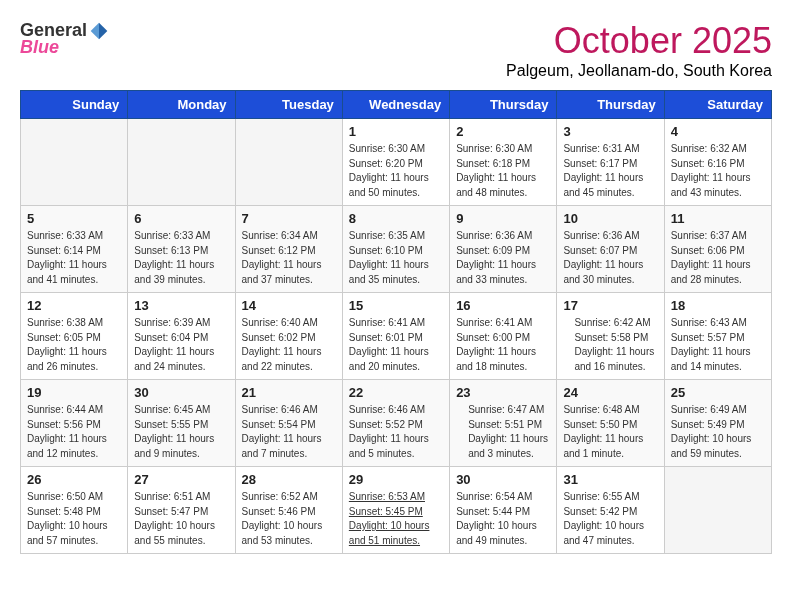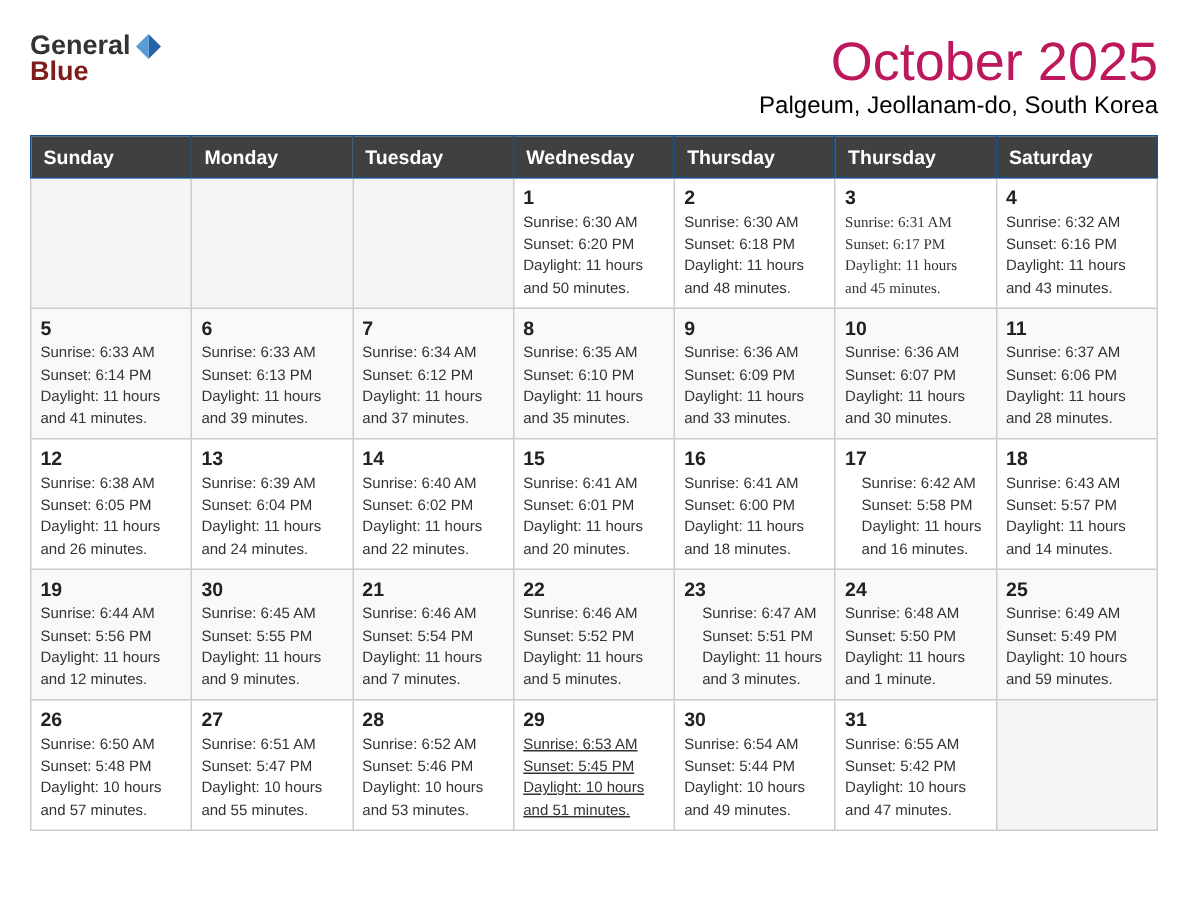--- a/index.html
+++ b/index.html
@@ -21,21 +21,21 @@
       flex-direction: column;
       align-items: flex-start;
     }
     .logo-text {
       display: flex;
       align-items: center;
       font-size: 18px;
       font-weight: bold;
     }
     .logo-general { color: #333; }
-    .logo-blue { color: #7f1d1d; }
+    .logo-blue { color: #ec4899; font-style: italic; }
     .logo-icon {
       width: 20px;
       height: 20px;
       margin-left: 2px;
     }
     .title-block {
       text-align: right;
     }
     .month-title {
       font-size: 36px;
@@ -45,23 +45,23 @@
     .location {
       font-size: 16px;
       color: #000000;
     }
     .calendar {
       width: 100%;
       border-collapse: collapse;
       border: 1px solid #ccc;
     }
     .calendar th {
-      background-color: #404040;
+      background-color: #1d4ed8;
       color: #fff;
-      text-align: left;
+      text-align: right;
       padding: 6px 8px;
       font-size: 13px;
       border: 1px solid #1a4d8f;
     }
     .calendar td {
       vertical-align: top;
       padding: 5px 6px;
       border: 1px solid #ccc;
       width: calc(100% / 7);
       font-size: 11px;
@@ -133,21 +133,21 @@
         </td>
         <td>
           <div class="day-number">2</div>
           <div class="day-info" style="white-space: pre-line;">Sunrise: 6:30 AM
 Sunset: 6:18 PM
 Daylight: 11 hours
 and 48 minutes.</div>
         </td>
         <td>
           <div class="day-number">3</div>
-          <div class="day-info" style="white-space: pre-line; font-family: Liberation Serif, serif;">Sunrise: 6:31 AM
+          <div class="day-info" style="white-space: pre-line;">Sunrise: 6:31 AM
 Sunset: 6:17 PM
 Daylight: 11 hours
 and 45 minutes.</div>
         </td>
         <td>
           <div class="day-number">4</div>
           <div class="day-info" style="white-space: pre-line;">Sunrise: 6:32 AM
 Sunset: 6:16 PM
 Daylight: 11 hours
 and 43 minutes.</div>

